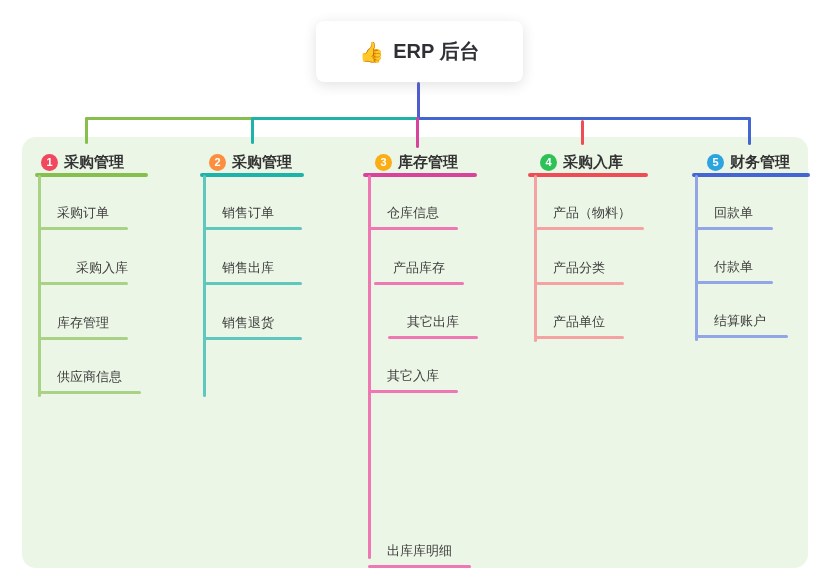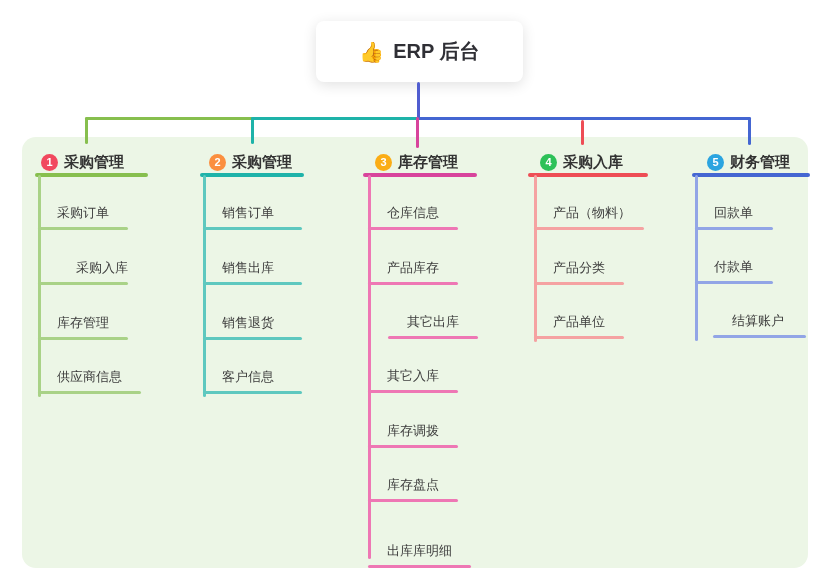--- a/index.html
+++ b/index.html
@@ -100,54 +100,42 @@
     <div class="child-line" style="background: rgb(94, 200, 191);"></div>
   </div>
   <div class="child" style="left:203px;top:204px;width:99px;">
     <div class="child-label">销售订单</div>
     <div class="child-line" style="background: rgb(94, 200, 191);"></div>
   </div>
   <div class="child" style="left:203px;top:314px;width:99px;">
     <div class="child-label">销售退货</div>
     <div class="child-line" style="background: rgb(94, 200, 191);"></div>
   </div>
-  <div class="child" style="left:203px;top:368px;width:99px;">
-    <div class="child-label">客户信息</div>
-    <div class="child-line" style="background: rgb(94, 200, 191);"></div>
-  </div>
 
   <div class="branch-head" style="left:375px;top:152px;">
     <span class="badge" style="background: rgb(251, 173, 21);">3</span>
     <span class="branch-title">库存管理</span>
   </div>
   <div class="line u-line" style="left: 363px; top: 173px; width: 114px; background: rgb(216, 68, 156);"></div>
   <div class="line spine" style="left: 368px; top: 175px; height: 384px; background: rgb(238, 119, 180);"></div>
 
   <div class="child" style="left:368px;top:204px;width:90px;">
     <div class="child-label">仓库信息</div>
     <div class="child-line" style="background: rgb(238, 119, 180);"></div>
   </div>
-  <div class="child" style="left:368px;top:259px;width:90px;">
+  <div class="child" style="left:368px;top:259px;width:90px;padding-left:6px;">
     <div class="child-label">产品库存</div>
     <div class="child-line" style="background: rgb(238, 119, 180);"></div>
   </div>
   <div class="child" style="left:388px;top:313px;width:90px;">
     <div class="child-label">其它出库</div>
     <div class="child-line" style="background: rgb(238, 119, 180);"></div>
   </div>
   <div class="child" style="left:368px;top:367px;width:90px;">
     <div class="child-label">其它入库</div>
-    <div class="child-line" style="background: rgb(238, 119, 180);"></div>
-  </div>
-  <div class="child" style="left:368px;top:422px;width:90px;">
-    <div class="child-label">库存调拨</div>
-    <div class="child-line" style="background: rgb(238, 119, 180);"></div>
-  </div>
-  <div class="child" style="left:368px;top:476px;width:90px;">
-    <div class="child-label">库存盘点</div>
     <div class="child-line" style="background: rgb(238, 119, 180);"></div>
   </div>
   <div class="child" style="left:368px;top:542px;width:103px;">
     <div class="child-label">出库库明细</div>
     <div class="child-line" style="background: rgb(238, 119, 180);"></div>
   </div>
 
   <div class="branch-head" style="left:540px;top:152px;">
     <span class="badge" style="background: rgb(45, 193, 88);">4</span>
     <span class="branch-title">采购入库</span>
@@ -176,18 +164,18 @@
   <div class="line spine" style="left: 695px; top: 175px; height: 166px; background: rgb(146, 165, 230);"></div>
 
   <div class="child" style="left:695px;top:204px;width:78px;">
     <div class="child-label">回款单</div>
     <div class="child-line" style="background: rgb(146, 165, 230);"></div>
   </div>
   <div class="child" style="left:695px;top:258px;width:78px;">
     <div class="child-label">付款单</div>
     <div class="child-line" style="background: rgb(146, 165, 230);"></div>
   </div>
-  <div class="child" style="left:695px;top:312px;width:93px;padding-left:18px;">
+  <div class="child" style="left:695px;top:312px;width:93px;">
     <div class="child-label">结算账户</div>
     <div class="child-line" style="background: rgb(146, 165, 230);"></div>
   </div>
 
 </div>
 
 </body></html>

